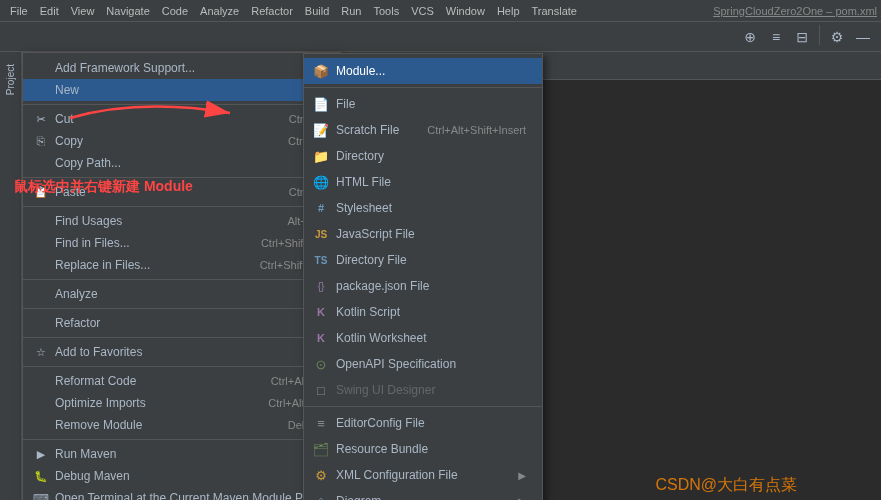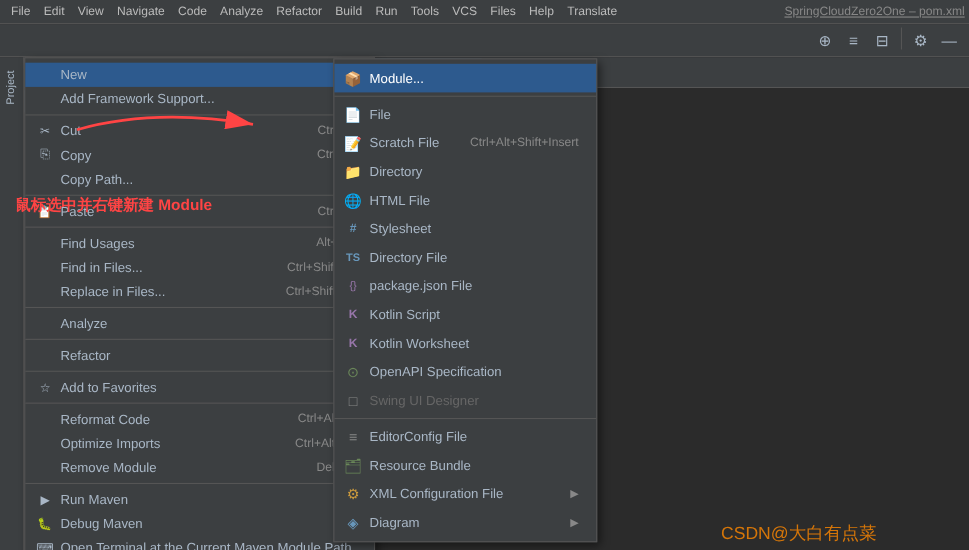--- a/index.html
+++ b/index.html
@@ -291,21 +291,21 @@
   <span class="menubar-item">Edit</span>
   <span class="menubar-item">View</span>
   <span class="menubar-item">Navigate</span>
   <span class="menubar-item">Code</span>
   <span class="menubar-item">Analyze</span>
   <span class="menubar-item">Refactor</span>
   <span class="menubar-item">Build</span>
   <span class="menubar-item">Run</span>
   <span class="menubar-item">Tools</span>
   <span class="menubar-item">VCS</span>
-  <span class="menubar-item">Files</span>
+  <span class="menubar-item">Window</span>
   <span class="menubar-item">Help</span>
   <span class="menubar-item">Translate</span>
   <span class="menubar-title">SpringCloudZero2One – pom.xml</span>
 </div>
 
 <div class="toolbar">
 
   <div style="margin-left:auto; display:flex; gap:2px;">
     <button class="toolbar-btn" title="Add">⊕</button>
     <button class="toolbar-btn" title="List">≡</button>
@@ -376,28 +376,28 @@
       <div class="code-line">    <span class="code-tag">&lt;sourceDirectory&gt;</span><span class="code-text">.source&gt;</span></div>
       <div class="code-line">    <span class="code-tag">&lt;outputDirectory&gt;</span><span class="code-text">.target&gt;</span></div>
     </div>
   </div>
 </div>
 
 <div class="context-menu-overlay">
 
   <div class="context-menu" style="position:relative;">
 
+    <div class="menu-item">
+      <span class="menu-item-icon"></span>
+      <span>Add Framework Support...</span>
+    </div>
     <div class="menu-item highlighted">
       <span class="menu-item-icon"></span>
       <span>New</span>
       <span class="arrow" style="margin-left:auto;">▶</span>
-    </div>
-    <div class="menu-item">
-      <span class="menu-item-icon"></span>
-      <span>Add Framework Support...</span>
     </div>
     <div class="menu-separator"></div>
     <div class="menu-item">
       <span class="menu-item-icon">✂</span>
       <span>Cut</span>
       <span class="shortcut">Ctrl+X</span>
     </div>
     <div class="menu-item">
       <span class="menu-item-icon">⎘</span>
       <span>Copy</span>
@@ -498,20 +498,24 @@
         <span class="sub-icon dir">📁</span>
         <span>Directory</span>
       </div>
       <div class="submenu-item">
         <span class="sub-icon html">🌐</span>
         <span>HTML File</span>
       </div>
       <div class="submenu-item">
         <span class="sub-icon css" style="font-size:11px; font-weight:bold;">#</span>
         <span>Stylesheet</span>
+      </div>
+      <div class="submenu-item">
+        <span class="sub-icon js" style="font-size:10px; font-weight:bold;">JS</span>
+        <span>JavaScript File</span>
       </div>
       <div class="submenu-item">
         <span class="sub-icon ts" style="font-size:10px; font-weight:bold;">TS</span>
         <span>Directory File</span>
       </div>
       <div class="submenu-item">
         <span class="sub-icon json" style="font-size:10px;">{}</span>
         <span>package.json File</span>
       </div>
       <div class="submenu-item">

